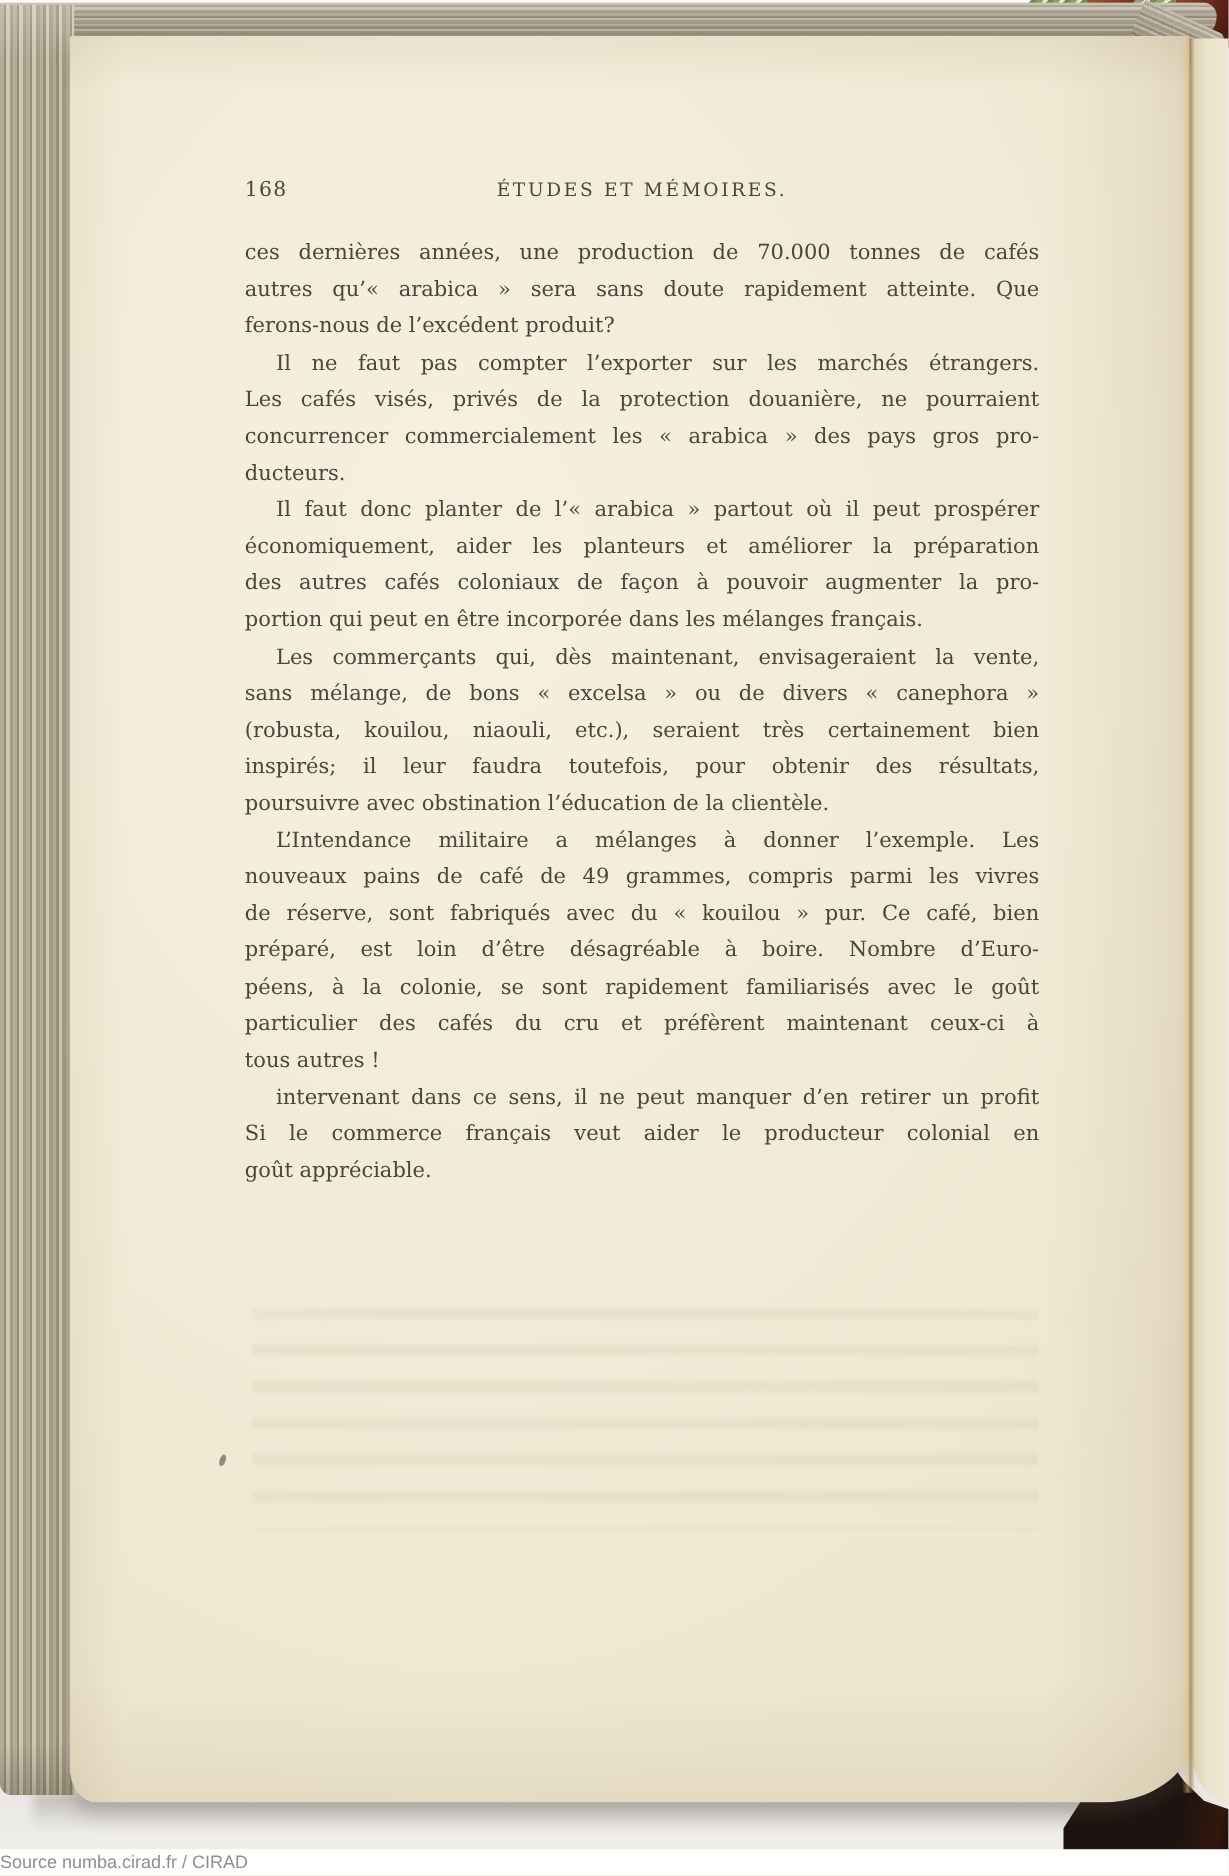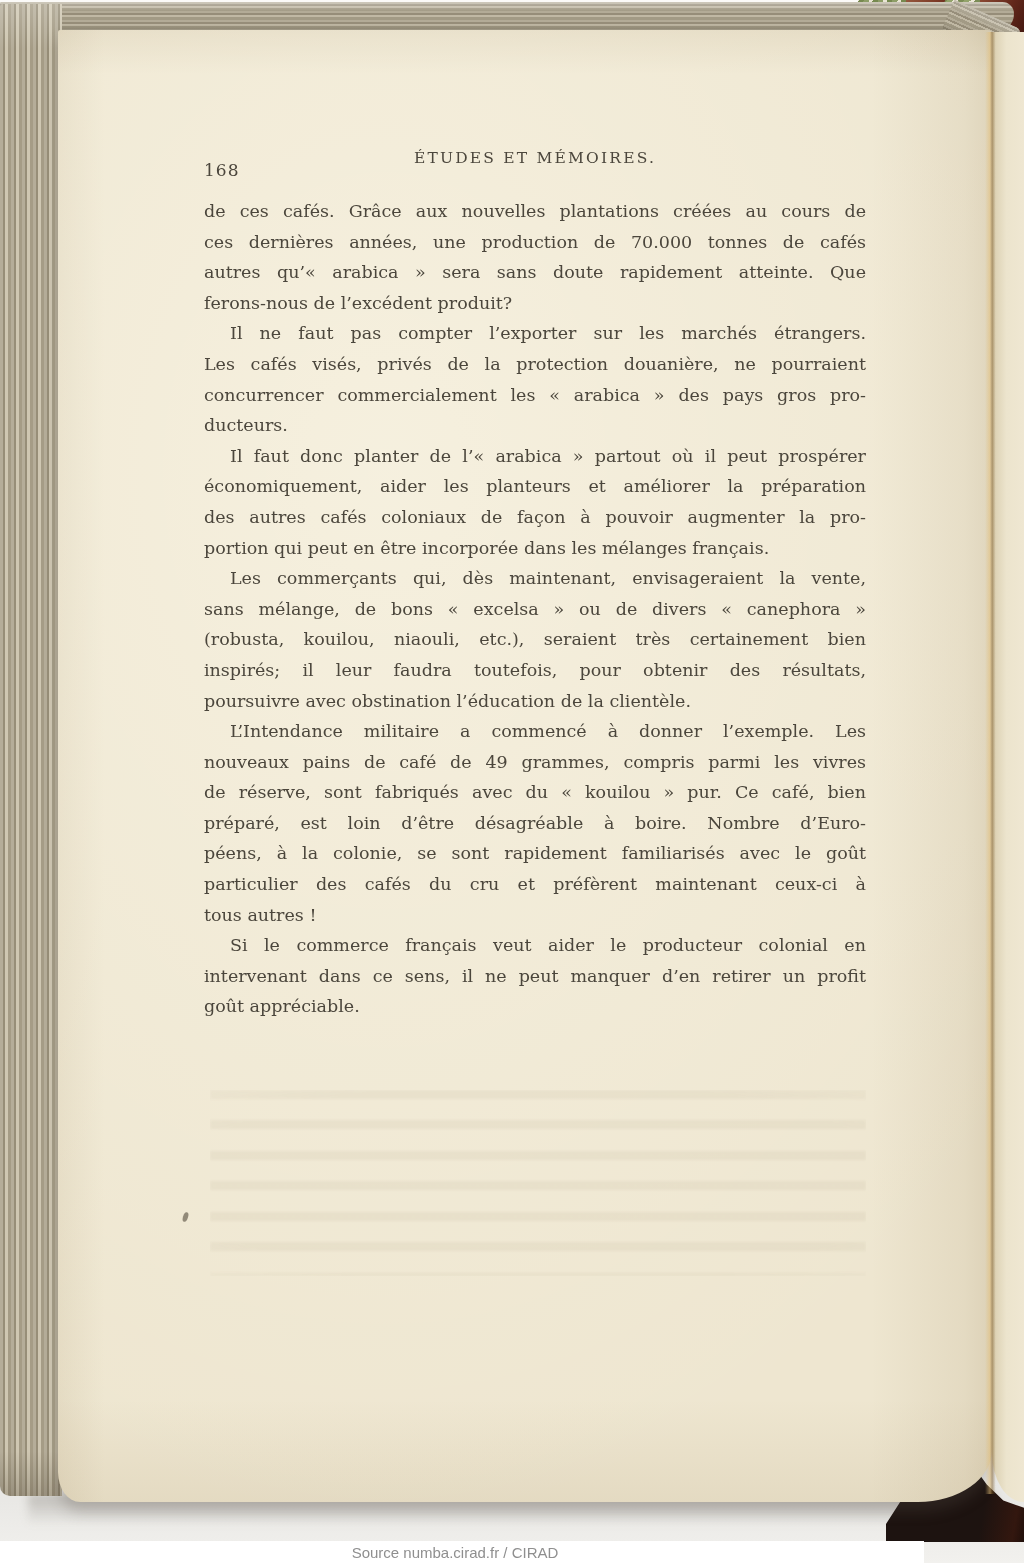--- a/index.html
+++ b/index.html
@@ -61,40 +61,40 @@
     border-radius:2px 4px 74px 22px / 2px 4px 52px 30px;
     box-shadow:0 10px 14px rgba(90,85,75,.25); }
   .page-right { left:992px; top:32px; width:32px; height:1470px; z-index:3;
     background:linear-gradient(to right,#d9cdae,#ece4cd 45%,#efe7d2);
     border-radius:0 0 0 62px / 0 0 0 95px; }
   .gutter-crease { left:985px; top:32px; width:13px; height:1462px; z-index:4;
     background:linear-gradient(to right, rgba(150,120,60,0), rgba(226,190,120,.55) 38%, rgba(122,88,36,.50) 55%, rgba(150,120,60,0) 82%); }
 
   
   .content { z-index:5; color:var(--ink, #4b463c); }
-  .page-number { left:204px; top:148px; font-size:17px; letter-spacing:1px;margin-top:12px; }
+  .page-number { left:204px; top:148px; font-size:17px; letter-spacing:1px; }
   .running-title { left:204px; top:149px; width:662px; text-align:center;
     font-size:15.5px; letter-spacing:2.2px; }
   .text-block { left:204px; top:196px; width:662px; font-size:17.5px; line-height:30.6px; }
   .para .line { text-align:justify; text-align-last:justify; }
   .para .line.last { text-align-last:left; }
   .para.indent .line:first-child { text-indent:26px; }
 
   
   .ghost { left:210px; top:1090px; width:656px; height:186px; z-index:4; opacity:.55;
     background:repeating-linear-gradient(180deg, rgba(130,115,82,.14) 0 9px, rgba(130,115,82,0) 9px 30.5px);
     -webkit-mask-image:radial-gradient(100% 100% at 50% 50%, #000 55%, transparent 98%);
     mask-image:radial-gradient(100% 100% at 50% 50%, #000 55%, transparent 98%);
     filter:blur(1.6px); }
   .speck { left:183px; top:1212px; width:5px; height:10px; z-index:5;
     background:rgba(70,60,45,.55); border-radius:50%; transform:rotate(18deg); }
 
   
-  .watermark-bar { left:0; top:1541px; width:924px; height:22px; z-index:6; background:#ffffff;
-    display:flex; align-items:center; justify-content:center; padding-right:14px; box-sizing:border-box; }
+  .watermark-bar { left:0; top:1541px; width:1024px; height:22px; z-index:6; background:#ffffff;
+    display:flex; align-items:center; justify-content:flex-start; padding-right:14px; box-sizing:border-box; }
   .watermark-text { font-family:"Liberation Sans", sans-serif; font-size:15px; color:var(--wm, #8f8f8f); }
 </style>
 </head>
 <body>
 
 <div class="screenshot">
 
   <div class="abs backdrop"></div>
 
   <div class="abs ribbon-a"></div>
@@ -113,21 +113,20 @@
   <div class="abs page-right"></div>
   <div class="abs gutter-crease"></div>
 
   <div class="abs ghost"></div>
   <div class="abs speck"></div>
 
   <div class="abs content page-number">168</div>
   <div class="abs content running-title">ÉTUDES ET MÉMOIRES.</div>
   <div class="abs content text-block">
       <div class="para">
-        <div class="line">de ces cafés. Grâce aux nouvelles plantations créées au cours de</div>
         <div class="line">ces dernières années, une production de 70.000 tonnes de cafés</div>
         <div class="line">autres qu’« arabica » sera sans doute rapidement atteinte. Que</div>
         <div class="line last">ferons-nous de l’excédent produit?</div>
       </div>
       <div class="para indent">
         <div class="line">Il ne faut pas compter l’exporter sur les marchés étrangers.</div>
         <div class="line">Les cafés visés, privés de la protection douanière, ne pourraient</div>
         <div class="line">concurrencer commercialement les « arabica » des pays gros pro-</div>
         <div class="line last">ducteurs.</div>
       </div>
@@ -138,31 +137,31 @@
         <div class="line last">portion qui peut en être incorporée dans les mélanges français.</div>
       </div>
       <div class="para indent">
         <div class="line">Les commerçants qui, dès maintenant, envisageraient la vente,</div>
         <div class="line">sans mélange, de bons « excelsa » ou de divers « canephora »</div>
         <div class="line">(robusta, kouilou, niaouli, etc.), seraient très certainement bien</div>
         <div class="line">inspirés; il leur faudra toutefois, pour obtenir des résultats,</div>
         <div class="line last">poursuivre avec obstination l’éducation de la clientèle.</div>
       </div>
       <div class="para indent">
-        <div class="line">L’Intendance militaire a commencé à donner l’exemple. Les</div>
+        <div class="line">L’Intendance militaire a mélanges à donner l’exemple. Les</div>
         <div class="line">nouveaux pains de café de 49 grammes, compris parmi les vivres</div>
         <div class="line">de réserve, sont fabriqués avec du « kouilou » pur. Ce café, bien</div>
         <div class="line">préparé, est loin d’être désagréable à boire. Nombre d’Euro-</div>
         <div class="line">péens, à la colonie, se sont rapidement familiarisés avec le goût</div>
         <div class="line">particulier des cafés du cru et préfèrent maintenant ceux-ci à</div>
         <div class="line last">tous autres !</div>
       </div>
       <div class="para indent">
+        <div class="line">intervenant dans ce sens, il ne peut manquer d’en retirer un profit</div>
         <div class="line">Si le commerce français veut aider le producteur colonial en</div>
-        <div class="line">intervenant dans ce sens, il ne peut manquer d’en retirer un profit</div>
         <div class="line last">goût appréciable.</div>
       </div>
     </div>
 
   <div class="abs watermark-bar">
     <span class="watermark-text">Source numba.cirad.fr / CIRAD</span>
   </div>
 
 </div>
 

